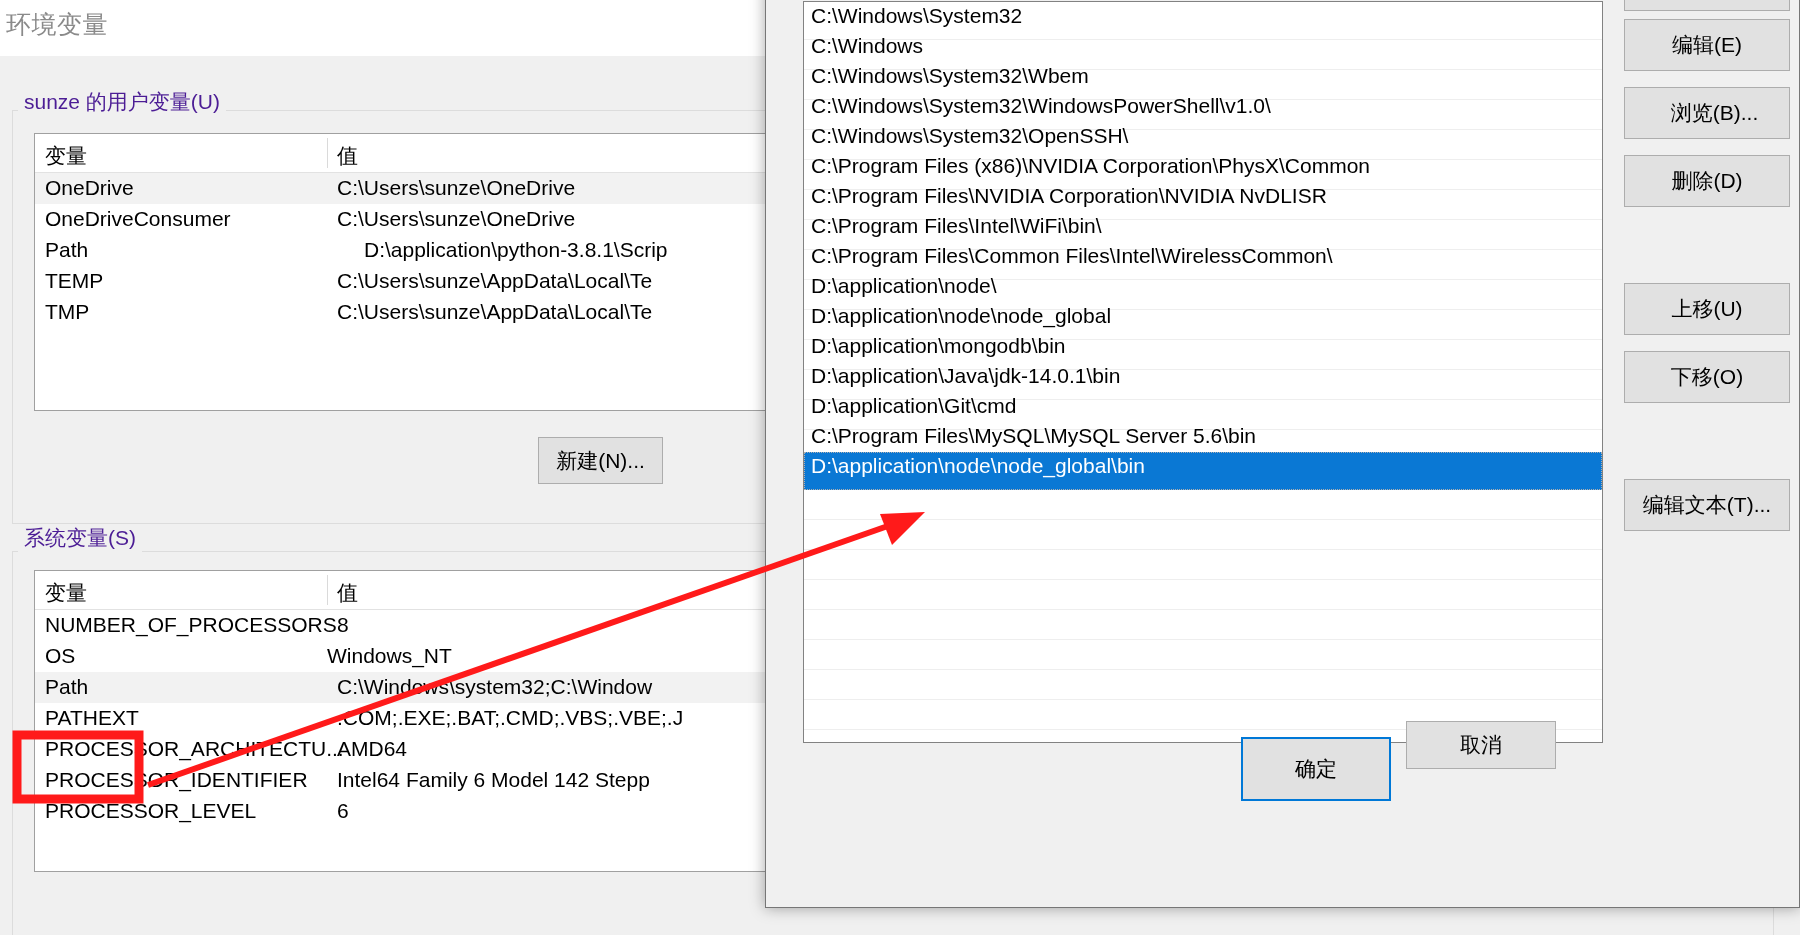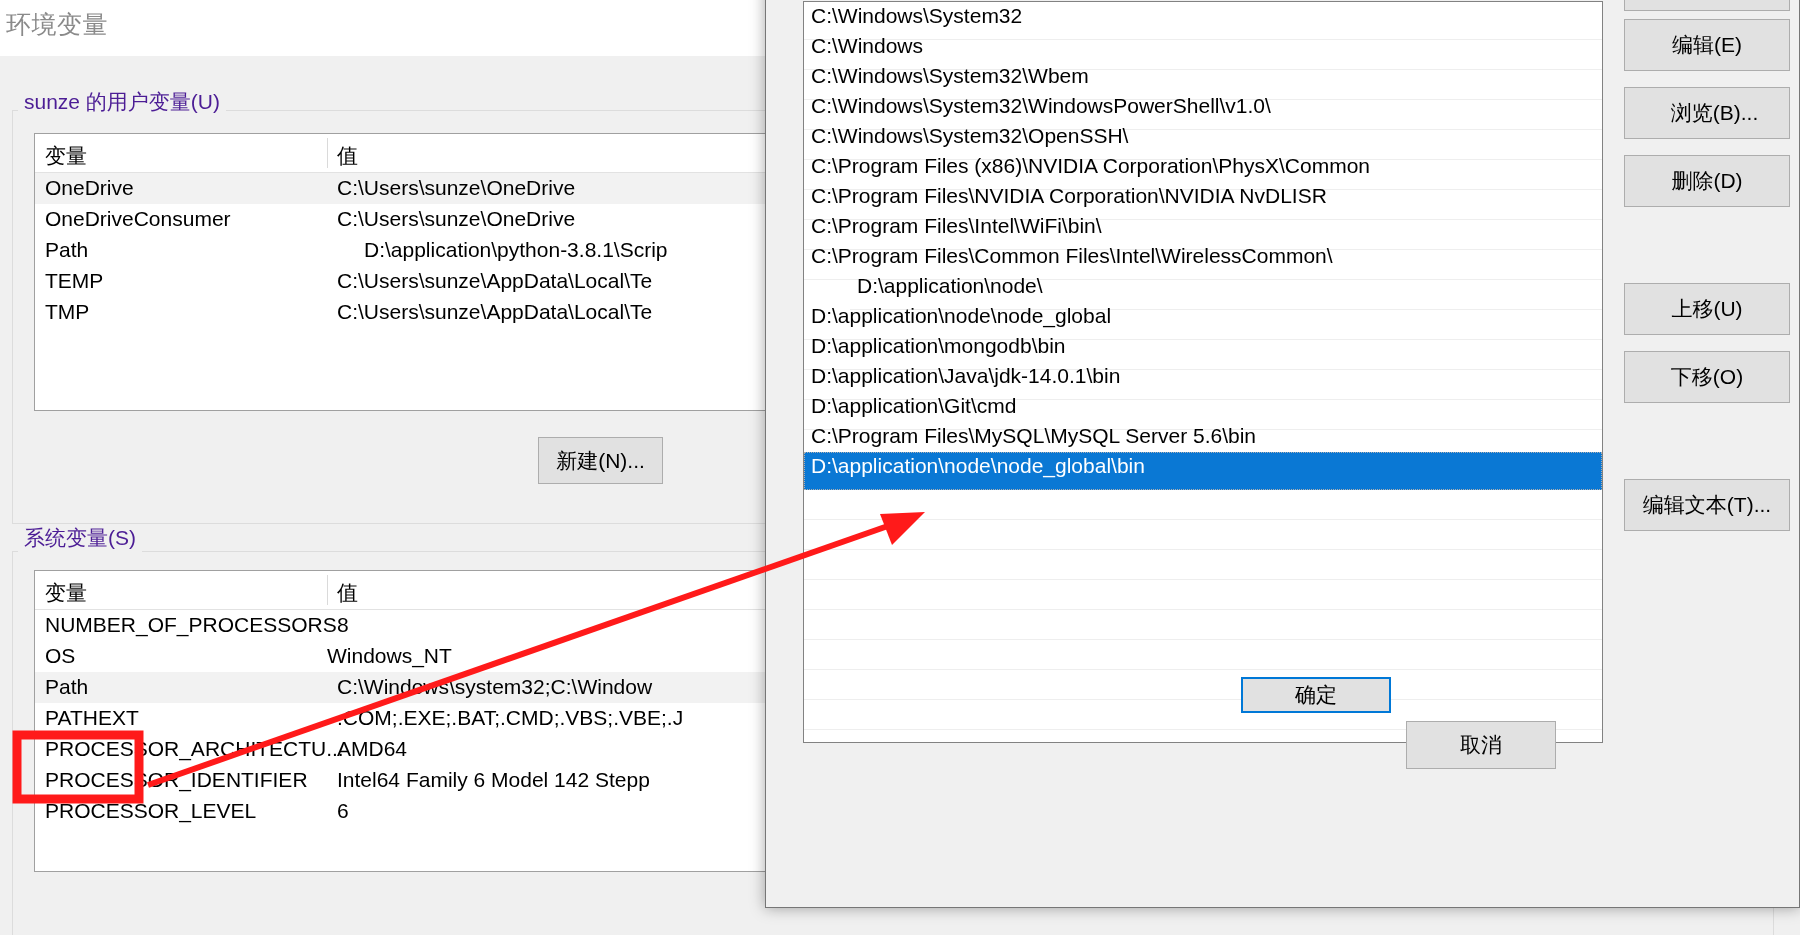--- a/index.html
+++ b/index.html
@@ -96,21 +96,21 @@
   .pl-row.selected span{color:#ffffff;left:6px;top:1px;}
 
   #dlg-buttons{position:absolute;left:848px;top:0;width:186px;height:948px;}
   .dbtn{
     position:absolute;left:10px;width:166px;height:52px;
     background:#e1e1e1;border:1px solid #adadad;box-sizing:border-box;
     font-size:21px;color:#000;
     display:flex;align-items:center;justify-content:center;
   }
   #dlg-ok{
-    position:absolute;left:475px;top:716px;width:150px;height:36px;
+    position:absolute;left:475px;top:776px;width:150px;height:64px;
   }
   #dlg-cancel{
     position:absolute;left:640px;top:760px;width:150px;height:48px;
   }
 
   
   #annot{position:absolute;left:0;top:0;width:1800px;height:935px;pointer-events:none;}
 </style>
 </head>
 <body>
@@ -225,21 +225,21 @@
       </div>
     <div class="pl-row" style="top:180px;">
         <span>C:\Program Files\NVIDIA Corporation\NVIDIA NvDLISR</span>
       </div>
     <div class="pl-row" style="top:210px;">
         <span>C:\Program Files\Intel\WiFi\bin\</span>
       </div>
     <div class="pl-row" style="top:240px;padding-left:40px;">
         <span>C:\Program Files\Common Files\Intel\WirelessCommon\</span>
       </div>
-    <div class="pl-row" style="top:270px;margin-left:46px;">
+    <div class="pl-row" style="top:270px;">
         <span>D:\application\node\</span>
       </div>
     <div class="pl-row" style="top:300px;">
         <span>D:\application\node\node_global</span>
       </div>
     <div class="pl-row" style="top:330px;">
         <span>D:\application\mongodb\bin</span>
       </div>
     <div class="pl-row" style="top:360px;">
         <span>D:\application\Java\jdk-14.0.1\bin</span>

